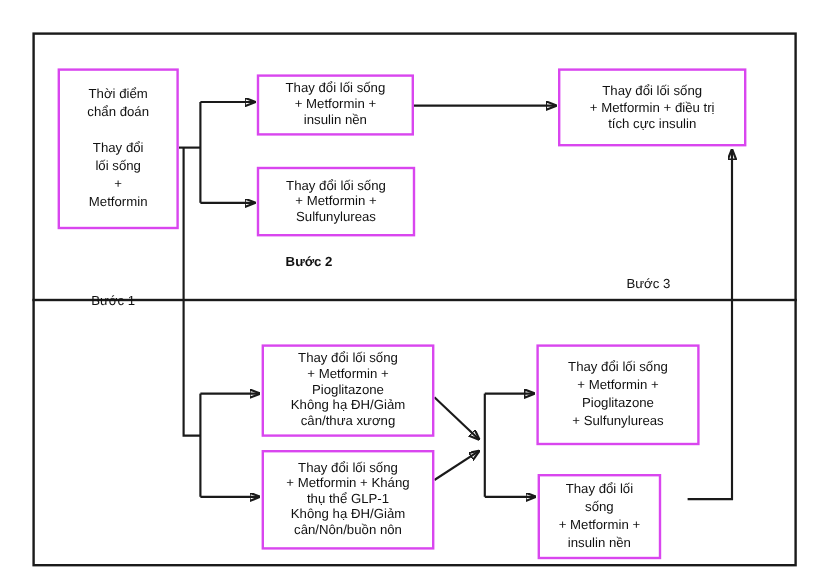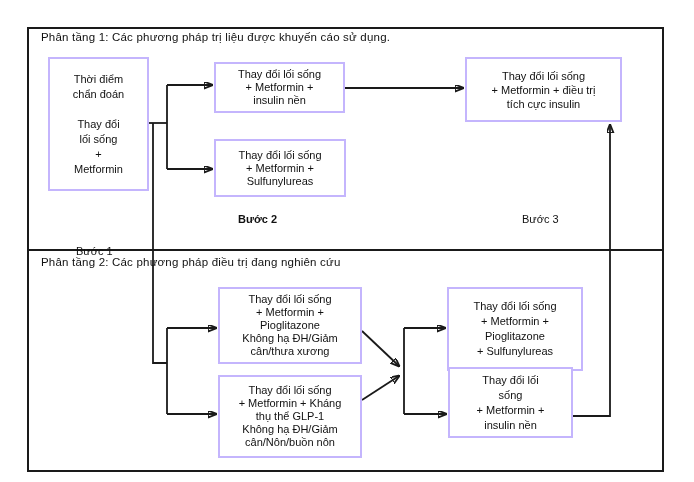--- a/index.html
+++ b/index.html
@@ -33,49 +33,49 @@
     position: absolute;
     font-size: 11.5px;
     letter-spacing: 0.2px;
     white-space: nowrap;
     color: #111111;
   }
   #tier1-title { left: 41px; top: 31px; }
   #tier2-title { left: 41px; top: 256px; }
   .fbox {
     position: absolute;
-    border: 2px solid #c4b5fd;
+    border: 2px solid #d946ef;
     background: #ffffff;
     display: flex;
     align-items: center;
     justify-content: center;
     text-align: center;
     font-size: 11px;
     line-height: 13px;
     white-space: pre-line;
     box-sizing: border-box;
     padding: 2px;
   }
   #box-diagnosis { left: 48px; top: 57px; width: 101px; height: 134px; line-height: 15px; }
   #box-step2-insulin { left: 214px; top: 62px; width: 131px; height: 51px; }
   #box-step2-sulfonylureas { left: 214px; top: 139px; width: 132px; height: 58px; }
   #box-step3-intensive { left: 465px; top: 57px; width: 157px; height: 65px; line-height: 14px; }
   #box-t2-pioglitazone { left: 218px; top: 287px; width: 144px; height: 77px; }
   #box-t2-glp1 { left: 218px; top: 375px; width: 144px; height: 83px; }
   #box-t2-pio-sulf { left: 447px; top: 287px; width: 136px; height: 84px; line-height: 15px; }
-  #box-t2-insulin { left: 448px; top: 367px; width: 125px; height: 71px; line-height: 15px; }
+  #box-t2-insulin { left: 448px; top: 395px; width: 103px; height: 71px; line-height: 15px; }
   .step-label {
     position: absolute;
     font-size: 11px;
     white-space: nowrap;
     color: #111111;
   }
   #step-label-1 { left: 76px; top: 213px; margin-top: 32px; }
   #step-label-2 { left: 238px; top: 213px; font-weight: bold; }
-  #step-label-3 { left: 478px; top: 213px; padding-left: 44px; }
+  #step-label-3 { left: 478px; top: 231px; padding-left: 44px; }
   svg.connectors {
     position: absolute;
     left: 0; top: 0;
     width: 694px;
     height: 482px;
     pointer-events: none;
   }
   svg.connectors path, svg.connectors line {
     stroke: #1a1a1a;
     stroke-width: 1.8;
@@ -121,22 +121,20 @@
       <path d="M404,328 L404,414"></path>
       <path d="M404,328 L445,328" marker-end="url(#arrow)"></path>
       <path d="M404,414 L446,414" marker-end="url(#arrow)"></path>
     </g>
 
     <g>
       <path d="M573,416 L610,416 L610,125" marker-end="url(#arrow)"></path>
     </g>
   </svg>
 
-  <div class="tier-title" id="tier1-title">Phân tầng 1: Các phương pháp trị liệu được khuyến cáo sử dụng.</div>
-  <div class="tier-title" id="tier2-title">Phân tầng 2: Các phương pháp điều trị đang nghiên cứu</div>
 
   <div class="fbox" id="box-diagnosis">Thời điểm
 chẩn đoán
 
 Thay đổi
 lối sống
 +
 Metformin</div>
   <div class="fbox" id="box-step2-insulin">Thay đổi lối sống
 + Metformin +

